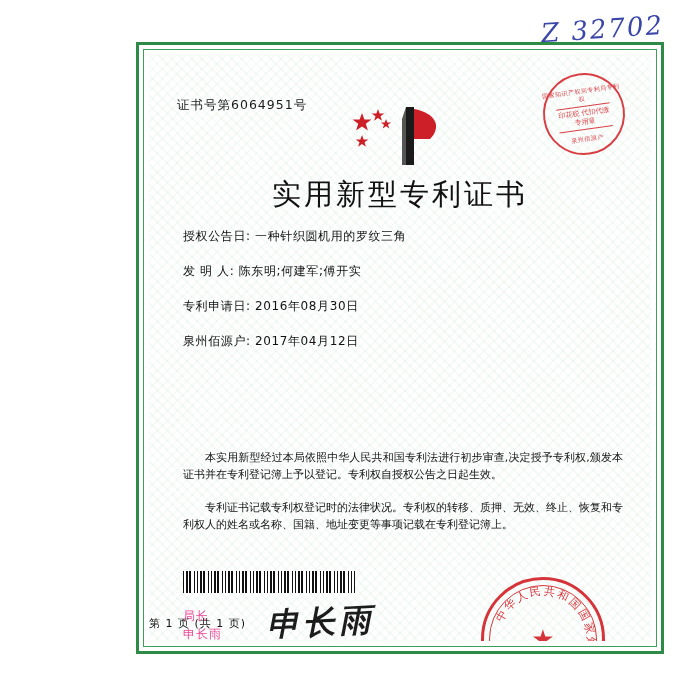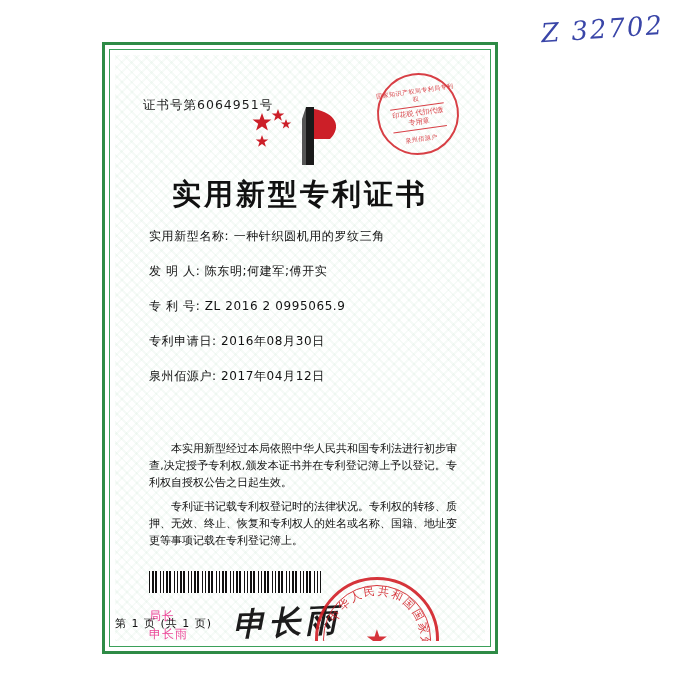--- a/index.html
+++ b/index.html
@@ -21,22 +21,22 @@
     font-family:"DejaVu Serif","Liberation Serif",serif;
     font-size:26px;
     color:#3a46a8;
     letter-spacing:2px;
     transform:rotate(-4deg);
     font-style:italic;
   }
   
   .cert{
     position:absolute;
-    left:102px;top:42px;
-    width:396px;height:612px;
+    left:136px;top:42px;
+    width:528px;height:612px;
     background:#ffffff;
     border:3px solid #2e8b46;
     box-sizing:border-box;
   }
   .cert:before{
     content:"";
     position:absolute;
     left:4px;top:4px;right:4px;bottom:4px;
     border:1px solid #3ba05a;
     pointer-events:none;
@@ -100,21 +100,21 @@
     height:62px;
   }
   .logo svg{display:block;margin:0 auto;}
   
   .title{
     position:absolute;
     left:0;right:0;top:120px;
     text-align:center;
     font-family:"DejaVu Serif","Liberation Serif",serif;
     font-size:29px;
-    font-weight:bold;
+    font-weight:normal;
     letter-spacing:3px;
     color:#111;
   }
   
   .fields{
     position:absolute;
     left:34px;right:26px;top:172px;
     font-size:12px;
     color:#111;
     line-height:19px;
@@ -127,21 +127,21 @@
   .fields .row .val{display:inline;}
   
   .paras{
     position:absolute;
     left:34px;right:28px;top:378px;
     font-size:11px;
     line-height:17px;
     color:#111;
     text-align:justify;
   }
-  .paras p{margin:7px 0 2px 0;text-indent:22px;}
+  .paras p{margin:16px 0 2px 0;text-indent:22px;}
   
   .barcode{
     position:absolute;
     left:34px;top:516px;
     width:172px;height:22px;
     background:
       repeating-linear-gradient(90deg,
         #111 0 1px, #fff 1px 3px, #111 3px 5px, #fff 5px 6px,
         #111 6px 8px, #fff 8px 11px, #111 11px 12px, #fff 12px 14px);
   }
@@ -230,30 +230,26 @@
           <path d="M62 2 L62 60 L70 60 L70 2 Z" fill="#1a1a1a"></path>
           <path d="M70 4 C92 8, 98 22, 86 34 L70 34 Z" fill="#cc1f28"></path>
           <path d="M62 2 L58 14 L58 60 L62 60 Z" fill="#555"></path>
         </svg>
       </div>
 
       <div class="title">实用新型专利证书</div>
 
       <div class="fields">
         <div class="row">
-          <span class="lbl">实用新型名称:</span>
+          <span class="lbl">授权公告日:</span>
           <span class="val">一种针织圆机用的罗纹三角</span>
         </div>
         <div class="row">
           <span class="lbl">发 明 人:</span>
           <span class="val">陈东明;何建军;傅开实</span>
-        </div>
-        <div class="row">
-          <span class="lbl">专 利 号:</span>
-          <span class="val">ZL 2016 2 0995065.9</span>
         </div>
         <div class="row">
           <span class="lbl">专利申请日:</span>
           <span class="val">2016年08月30日</span>
         </div>
         <div class="row">
           <span class="lbl">泉州佰源户:</span>
           <span class="val">2017年04月12日</span>
         </div>
       </div>

